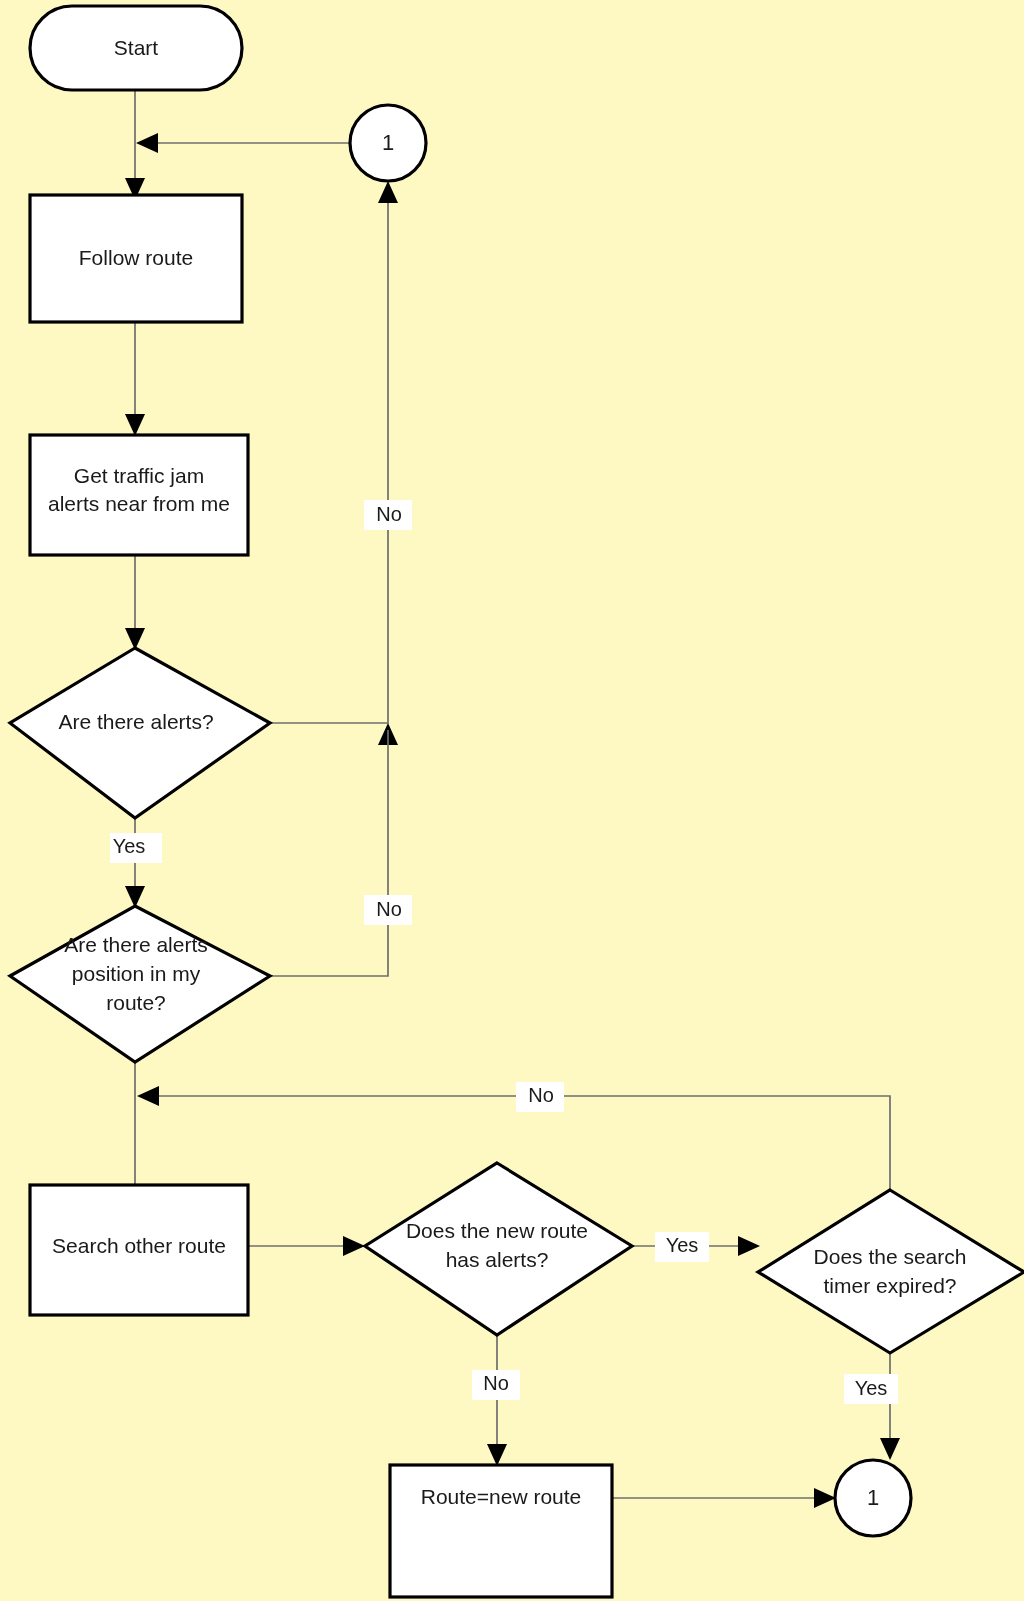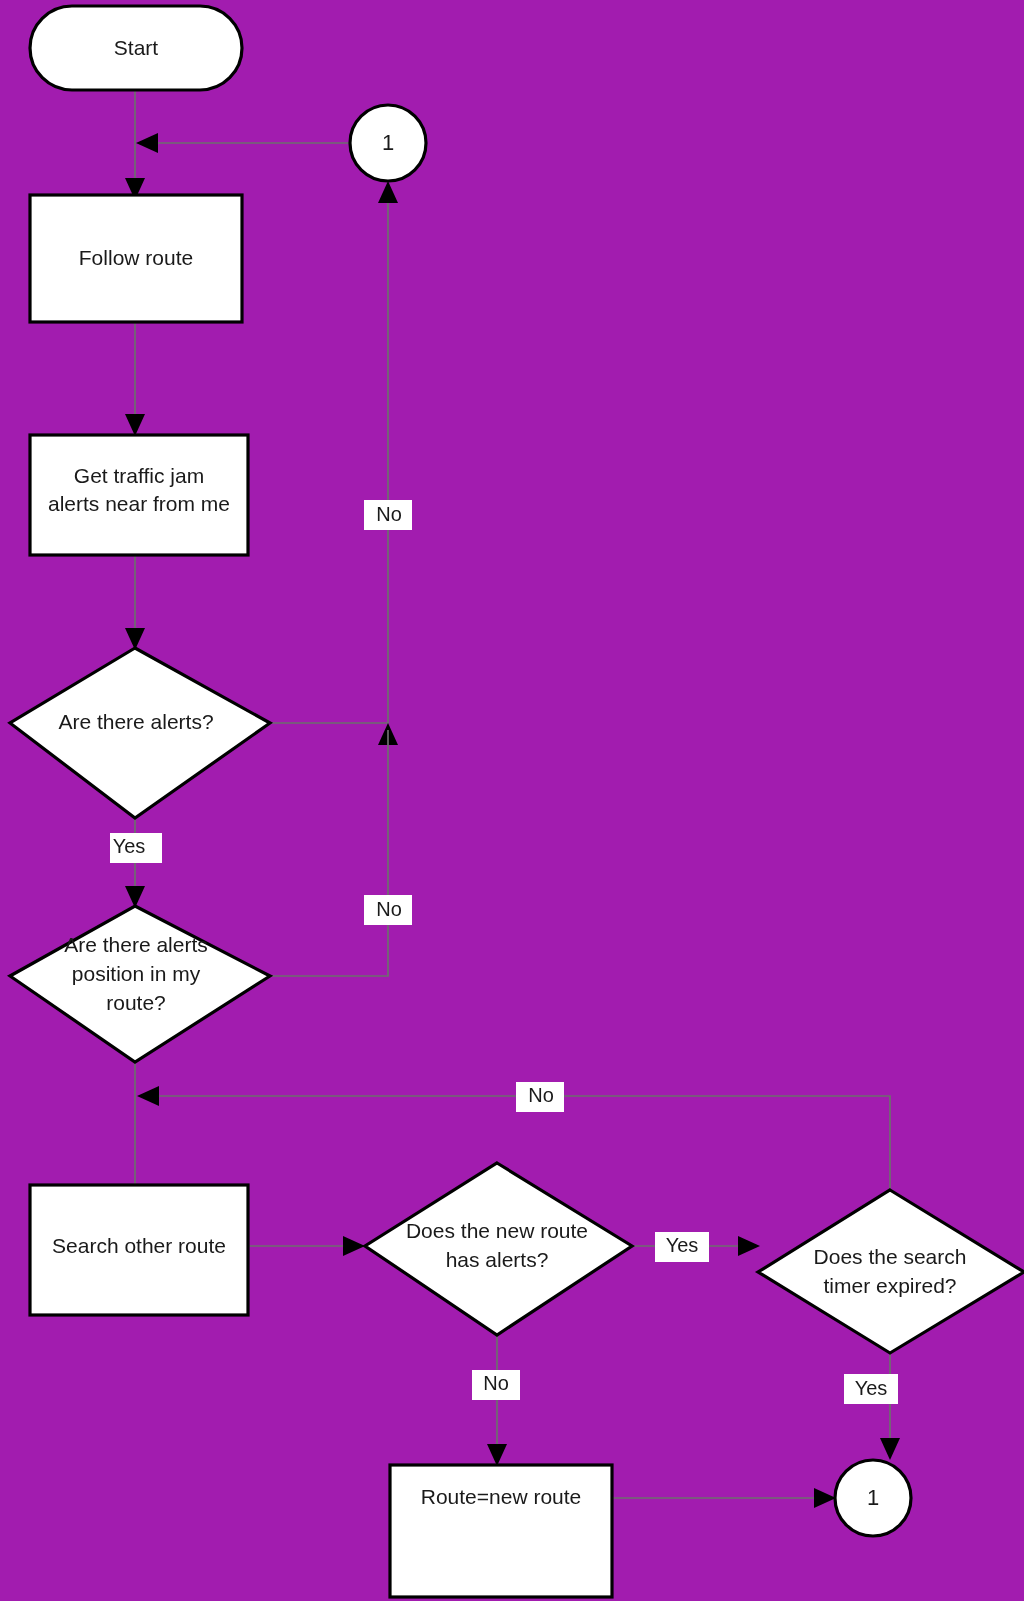--- a/index.html
+++ b/index.html
@@ -7,21 +7,21 @@
     padding: 0;
     background: #ffffff;
   }
   body {
     font-family: "Liberation Sans", sans-serif;
   }
   #flowchart-root {
     position: relative;
     width: 1024px;
     height: 1601px;
-    background: #a21caf;
+    background: #fef9c3;
     overflow: hidden;
   }
   svg.chart-canvas {
     display: block;
     width: 1024px;
     height: 1601px;
   }
   .node-shape {
     fill: #ffffff;
     stroke: #000000;

